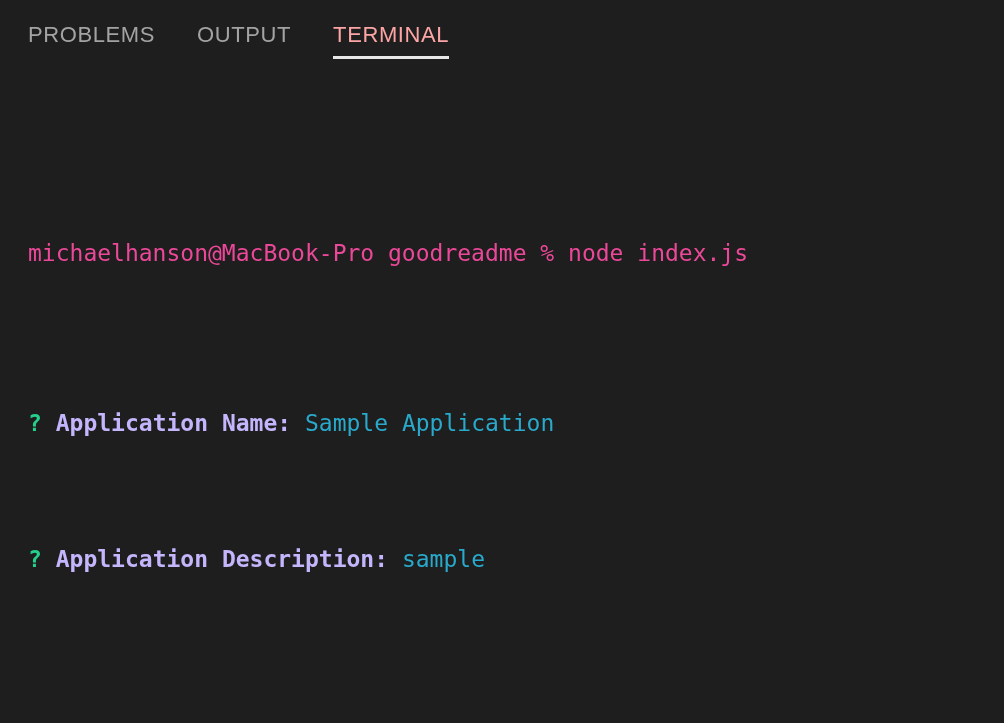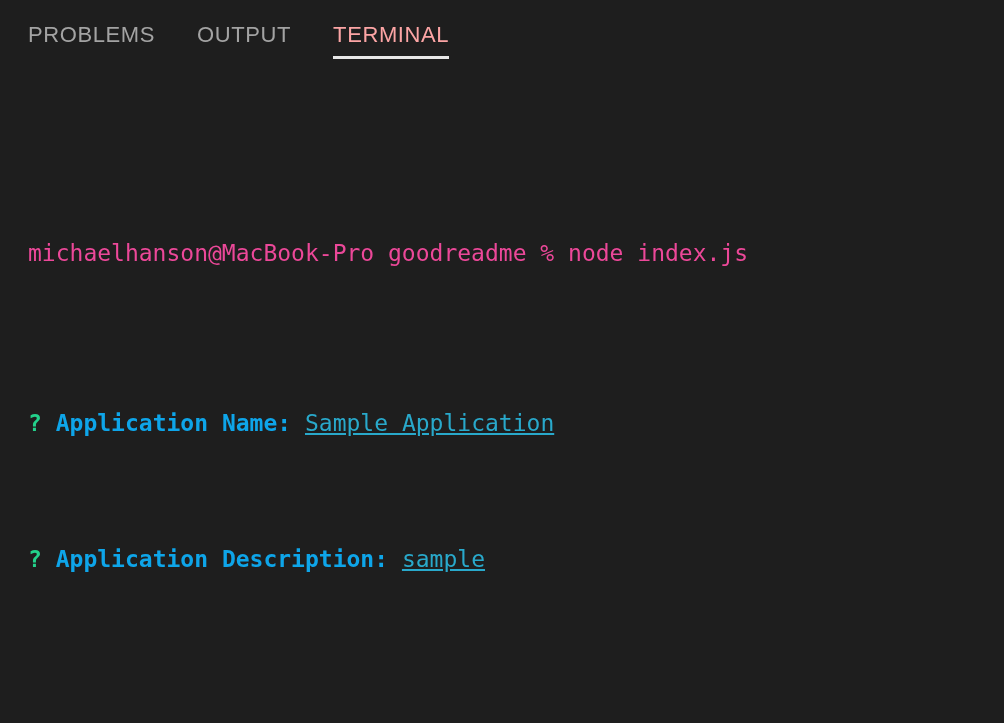--- a/index.html
+++ b/index.html
@@ -69,26 +69,25 @@
   }
   .line {
     white-space: pre;
     height: 34px;
   }
   .mark {
     color: #23d18b;
     font-weight: bold;
   }
   .q {
-    color: #0ea5e9;
+    color: #c4b5fd;
     font-weight: bold;
   }
   .ans {
     color: #29a9cb;
-    text-decoration: underline;
   }
   .plain {
     color: #ec4899;
   }
 </style>
 </head>
 <body>
 
 <div class="panel">
 

